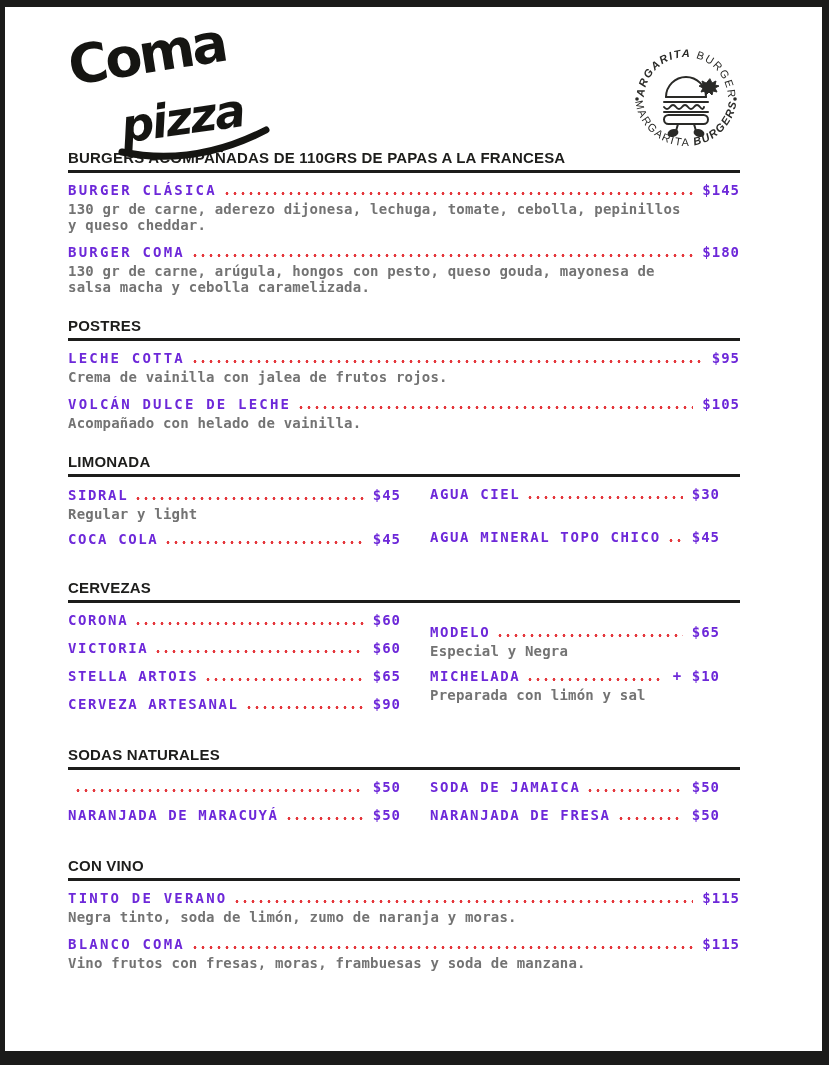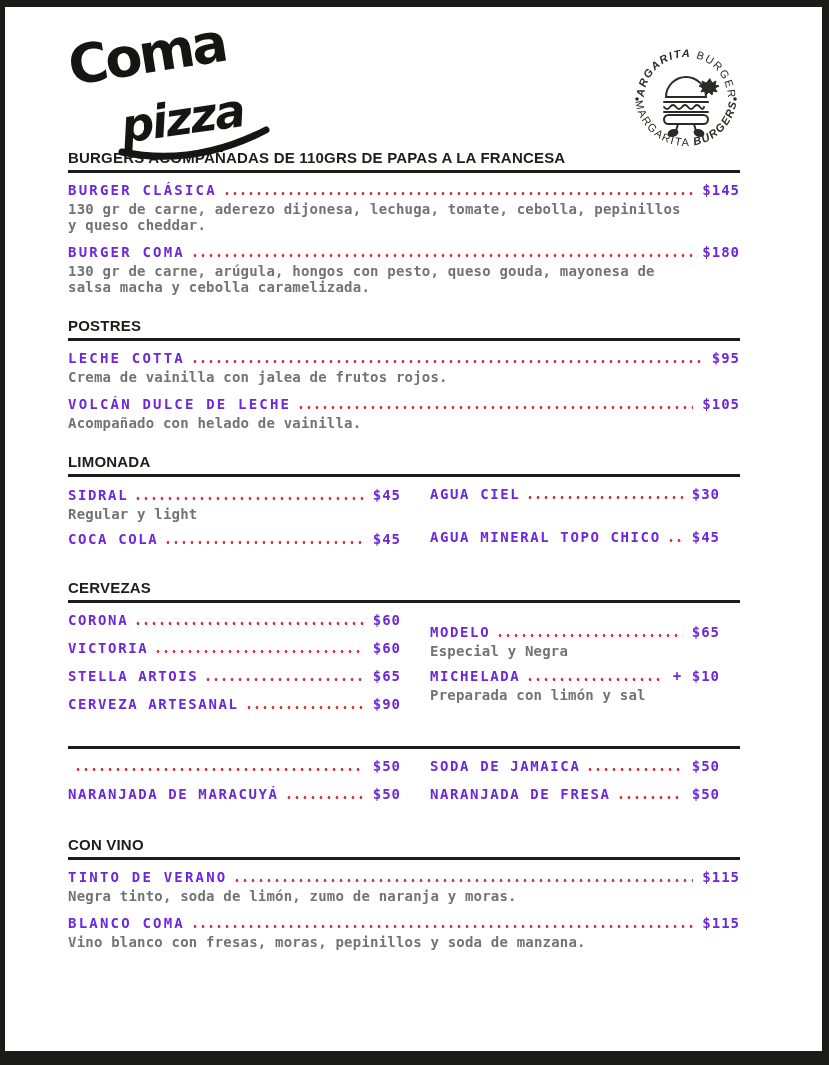--- a/index.html
+++ b/index.html
@@ -231,20 +231,21 @@
               <span class="dots"></span>
               <span class="item-price">+ $10</span>
             </div>
             <div class="item-desc">Preparada con limón y sal</div>
           </div>
         </div>
       </div>
     </div>
 
     <div class="section">
+      <div class="section-title">SODAS NATURALES</div>
       <div class="rule"></div>
       <div class="cols">
         <div class="col-left">
           <div class="item tight">
             <div class="item-line">
               <span class="dots"></span>
               <span class="item-price">$50</span>
             </div>
           </div>
           <div class="item">
@@ -285,18 +286,18 @@
           <span class="item-price">$115</span>
         </div>
         <div class="item-desc">Negra tinto, soda de limón, zumo de naranja y moras.</div>
       </div>
       <div class="item">
         <div class="item-line">
           <span class="item-name">BLANCO COMA</span>
           <span class="dots"></span>
           <span class="item-price">$115</span>
         </div>
-        <div class="item-desc">Vino blanco con fresas, moras, pepinillos y soda de manzana.</div>
+        <div class="item-desc">Vino frutos con fresas, moras, frambuesas y soda de manzana.</div>
       </div>
     </div>
 
   </div>
 </div>
 
 </body></html>

